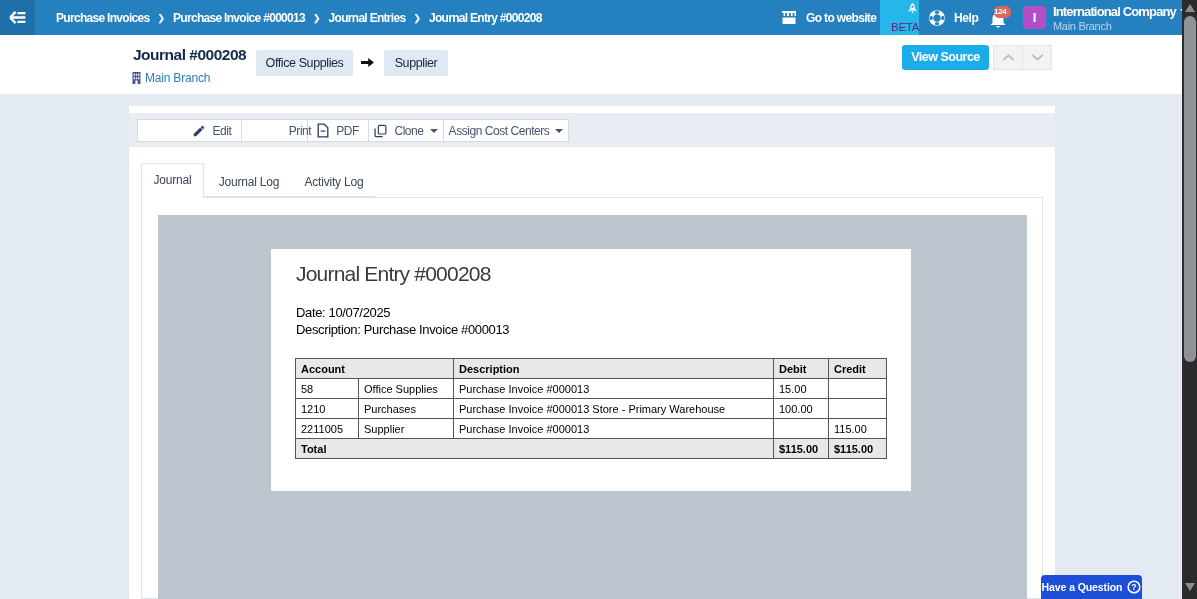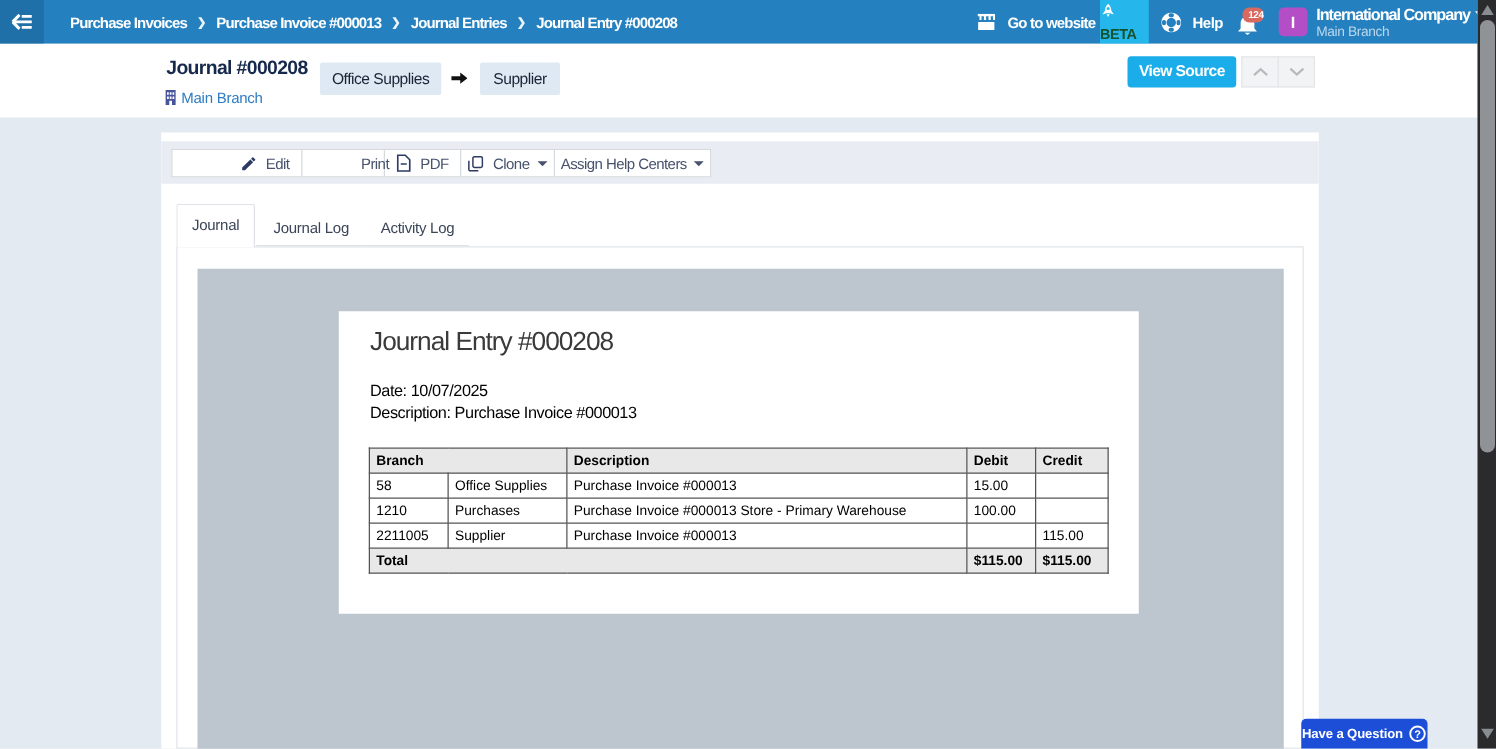--- a/index.html
+++ b/index.html
@@ -6,26 +6,26 @@
 html,body { width:1197px; height:599px; overflow:hidden; }
 body { background:#e4eaf1; font-family:"Liberation Sans", sans-serif; position:relative; }
 
 
 #navbar { position:absolute; left:0; top:0; width:1182px; height:35px; background:#2580bf; }
 #navtoggle { position:absolute; left:0; top:0; width:35px; height:35px; background:#1f70a9; display:flex; align-items:center; justify-content:center; }
 #crumbs { position:absolute; left:56px; top:0; height:35px; display:flex; align-items:center; font-size:12px; font-weight:bold; color:#fff; letter-spacing:-0.7px; white-space:nowrap; }
 #crumbs .sep { margin:0 8px; font-size:9px; color:rgba(255,255,255,.9); font-weight:bold; letter-spacing:0; }
 #gotoweb { position:absolute; left:782px; top:0; height:35px; display:flex; align-items:center; color:#fff; font-weight:bold; font-size:12px; letter-spacing:-0.65px; white-space:nowrap; }
 #gotoweb svg { margin-right:10px; }
-#beta { position:absolute; left:880px; top:0; width:39px; height:35px; background:#25b7ec; color:#14532d; text-align:left;font-weight:bold; }
+#beta { position:absolute; left:880px; top:0; width:39px; height:35px; background:#25b7ec; color:#701a75; text-align:right; }
 #beta .bt { font-size:11.5px; margin-top:2px; letter-spacing:-0.3px; }
 #help { position:absolute; left:928px; top:0; height:35px; display:flex; align-items:center; color:#fff; font-weight:bold; font-size:12px; letter-spacing:-0.4px; }
 #help svg { margin-right:8px; }
 #bellwrap { position:absolute; left:988px; top:0; width:30px; height:35px; }
-#badge { position:absolute; left:6px; top:6px; width:17px; height:11.5px; background:#d9685e; border-radius:5.5px; color:#fff; font-size:8px; font-weight:bold; text-align:right; line-height:11.5px; z-index:2; letter-spacing:-0.3px; }
+#badge { position:absolute; left:6px; top:6px; width:17px; height:11.5px; background:#d9685e; border-radius:5.5px; color:#fff; font-size:8px; font-weight:bold; text-align:left; line-height:11.5px; z-index:2; letter-spacing:-0.3px; }
 #avatar { position:absolute; left:1023px; top:6px; width:23px; height:23px; background:#b44ec6; border-radius:4px; color:#fff; font-size:13px; font-weight:bold; text-align:center; line-height:23px; }
 #usertext { position:absolute; left:1053px; top:4px; color:#fff; }
 #usertext .l1 { font-size:13px; font-weight:bold; white-space:nowrap; letter-spacing:-0.85px; }
 #usertext .l2 { font-size:11px; color:#b9d6ec; margin-top:1px; letter-spacing:-0.3px; }
 #usertext .caret { display:inline-block; width:0; height:0; border-left:4.5px solid transparent; border-right:4.5px solid transparent; border-top:5px solid #fff; margin-left:4px; vertical-align:2px; }
 
 
 #pagehead { position:absolute; left:0; top:35px; width:1182px; height:59px; background:#fff; }
 #ph-title { position:absolute; left:133px; top:11px; font-size:15.5px; font-weight:bold; color:#16294c; letter-spacing:-0.5px; }
 #ph-sub { position:absolute; left:132px; top:36px; font-size:12px; color:#2e7cc1; display:flex; align-items:center; letter-spacing:-0.2px; }
@@ -181,39 +181,39 @@
       </div>
       <div class="tbtn" style="width:75px;">
         <svg width="13" height="14" viewBox="0 0 24 24" fill="none" stroke="#2d3a64" stroke-width="2.2">
             <rect x="8" y="1.5" width="14" height="16" rx="2.5"></rect>
             <path d="M16 22.5 h-12 a2 2 0 0 1 -2 -2 v-13"></path>
           </svg>
         <span>Clone</span>
           <span class="caret-d"></span>
       </div>
       <div class="tbtn" style="width:124px;">
-        <span>Assign Help Centers</span>
+        <span>Assign Cost Centers</span>
           <span class="caret-d"></span>
       </div>
     </div>
   </div>
 
   <div id="tab-active">Journal</div>
   <div class="tab-i" id="tab2">Journal Log</div>
   <div class="tab-i" id="tab3">Activity Log</div>
 
   <div id="panel">
     <div id="grayarea">
       <div id="paper">
         <h1>Journal Entry #000208</h1>
         <div id="pdate">Date: 10/07/2025<br>Description: Purchase Invoice #000013</div>
         <table id="ptable">
           <tbody>
               <tr>
-            <td class="hd" colspan="2" style="width:158px;">Branch</td>
+            <td class="hd" colspan="2" style="width:158px;">Account</td>
             <td class="hd" style="width:320px;">Description</td>
             <td class="hd" style="width:55px;">Debit</td>
             <td class="hd" style="width:58px;">Credit</td>
           </tr>
           <tr>
                 <td style="width:63px;">58</td>
                 <td style="width:95px;">Office Supplies</td>
                 <td>Purchase Invoice #000013</td>
                 <td>15.00</td>
                 <td></td>

